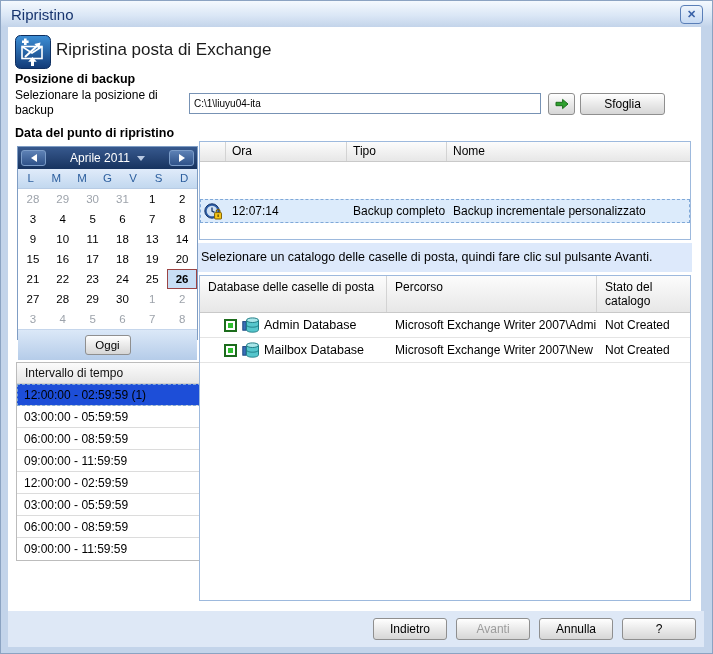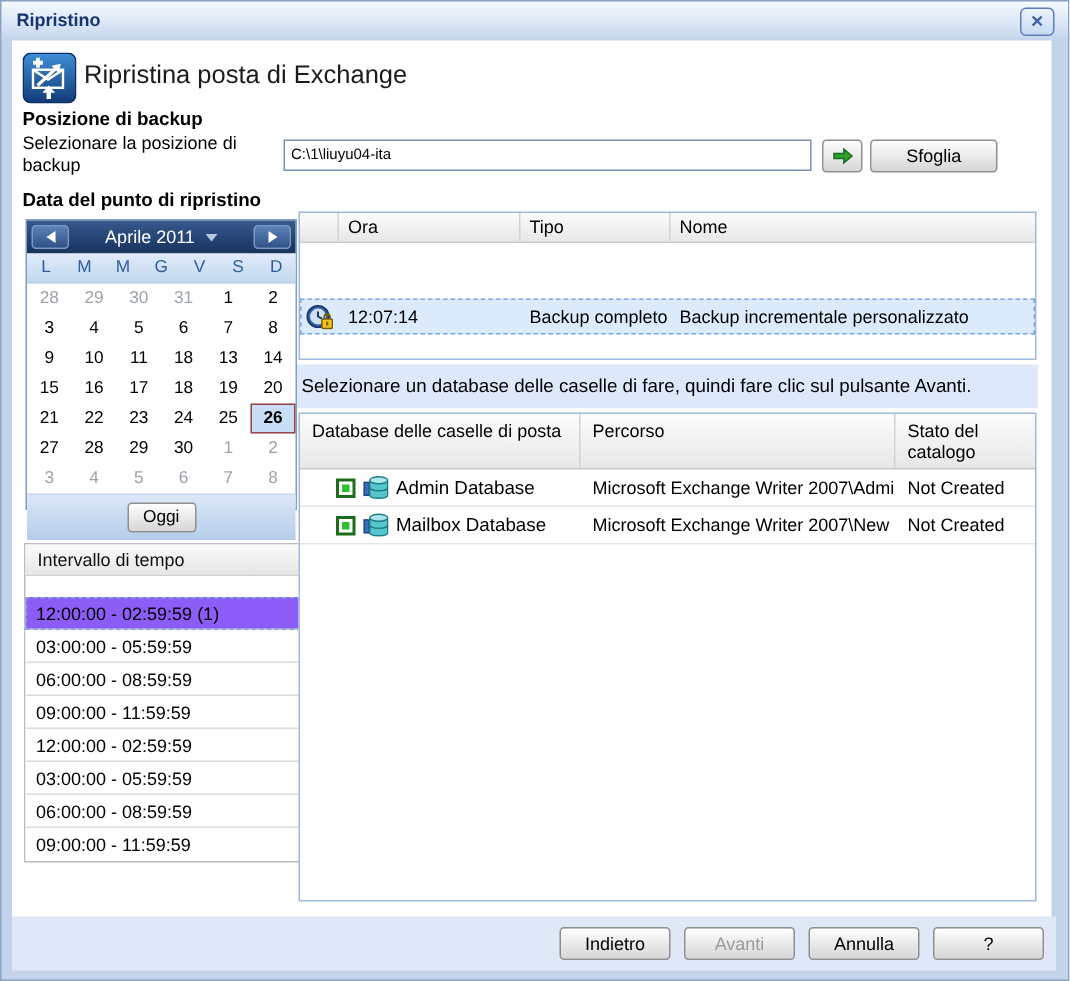--- a/index.html
+++ b/index.html
@@ -6,21 +6,21 @@
   *{box-sizing:border-box;}
   .window{
     position:relative;width:713px;height:654px;
     background:#c3d4ea;border:1px solid #8ba3c2;
     font-family:"Liberation Sans","DejaVu Sans",sans-serif;
     font-size:12px;color:#000;overflow:hidden;
   }
   
   .titlebar{position:absolute;left:0;top:0;right:0;height:26px;
     background:linear-gradient(#f4f9fe,#dbe7f6 55%,#c3d4ea);}
-  .titlebar .title{position:absolute;left:10px;top:5px;font-weight:bold;color:#17346e;font-size:12px;}
+  .titlebar .title{position:absolute;left:10px;top:5px;font-weight:normal;color:#17346e;font-size:15px;}
   .close{position:absolute;right:9px;top:4px;width:23px;height:19px;border:1px solid #5a7fb8;border-radius:4px;
     background:linear-gradient(#eef4fc,#c6daf3);color:#3a62a8;font-weight:bold;font-size:11px;
     display:flex;align-items:center;justify-content:center;cursor:pointer;padding:0;}
   
   .content{position:absolute;left:7px;top:26px;width:693px;height:586px;background:#fff;}
   .abs{position:absolute;}
   .h1{left:48px;top:13px;font-size:17px;color:#1b1b1b;}
   .sec{font-weight:bold;font-size:12.5px;color:#000;}
   .sec1{left:7px;top:45px;}
   .sec2{left:7px;top:99px;}
@@ -50,21 +50,21 @@
   .cal-cell.sel{background:#c8def5;outline:1px solid #9c4444;outline-offset:-1px;font-weight:bold;}
   .cal-foot{height:31px;background:linear-gradient(#dbe8f8,#b5cce9);border-top:1px solid #c5d6ec;
     display:flex;align-items:center;justify-content:center;}
   .oggi{width:46px;height:20px;font-size:11.5px;}
   
   .timelist{left:8px;top:335px;width:186px;border:1px solid #bcbcbc;background:#fff;}
   .tl-head{height:21px;line-height:21px;padding-left:8px;background:linear-gradient(#fbfbfb,#e6e6e6);
     border-bottom:1px solid #cfcfcf;color:#111;}
   .tl-item{height:22px;line-height:22px;padding-left:7px;border-bottom:1px solid #dcdcdc;cursor:pointer;background:#fff;}
   .tl-item:last-child{border-bottom:none;}
-  .tl-item.sel{background:#8b5cf6;outline:1px dashed #7fa8d8;outline-offset:-1px;margin-top:14px;}
+  .tl-item.sel{background:#1d4ed8;outline:1px dashed #7fa8d8;outline-offset:-1px;}
   
   .oratable{left:191px;top:114px;width:492px;height:99px;border:1px solid #9db9dd;background:#fff;}
   .ot-head{display:flex;height:20px;background:linear-gradient(#fcfcfc,#e7e7e7);border-bottom:1px solid #c9c9c9;}
   .ot-head>div{border-right:1px solid #d3d3d3;line-height:19px;padding-left:6px;}
   .ot-head>div:last-child{border-right:none;}
   .ot-row{display:flex;height:24px;align-items:center;cursor:pointer;}
   .ot-row.sel{background:#dcebfb;outline:1px dashed #7fa8d8;outline-offset:-1px;margin-top:37px;}
   .ot-c0{width:26px;display:flex;align-items:center;justify-content:center;}
   .ot-c1{width:121px;padding-left:6px;}
   .ot-c2{width:100px;padding-left:6px;}
@@ -241,21 +241,21 @@
               <rect x="13.4" y="11.4" width="1.5" height="2.6" fill="#7a5c00"></rect>
             </svg>
           </span>
         </div>
         <div class="ot-c1">12:07:14</div>
         <div class="ot-c2">Backup completo</div>
         <div class="ot-c3">Backup incrementale personalizzato</div>
       </div>
     </div>
 
-    <div class="abs instruction">Selezionare un database delle caselle di fare, quindi fare clic sul pulsante Avanti.</div>
+    <div class="abs instruction">Selezionare un catalogo delle caselle di posta, quindi fare clic sul pulsante Avanti.</div>
 
     <div class="abs dbtable">
       <div class="db-head">
         <div class="db-c1">Database delle caselle di posta</div>
         <div class="db-c2">Percorso</div>
         <div class="db-c3">Stato del catalogo</div>
       </div>
       <div class="db-rows">
           <div class="db-row">
             <div class="db-c1">

